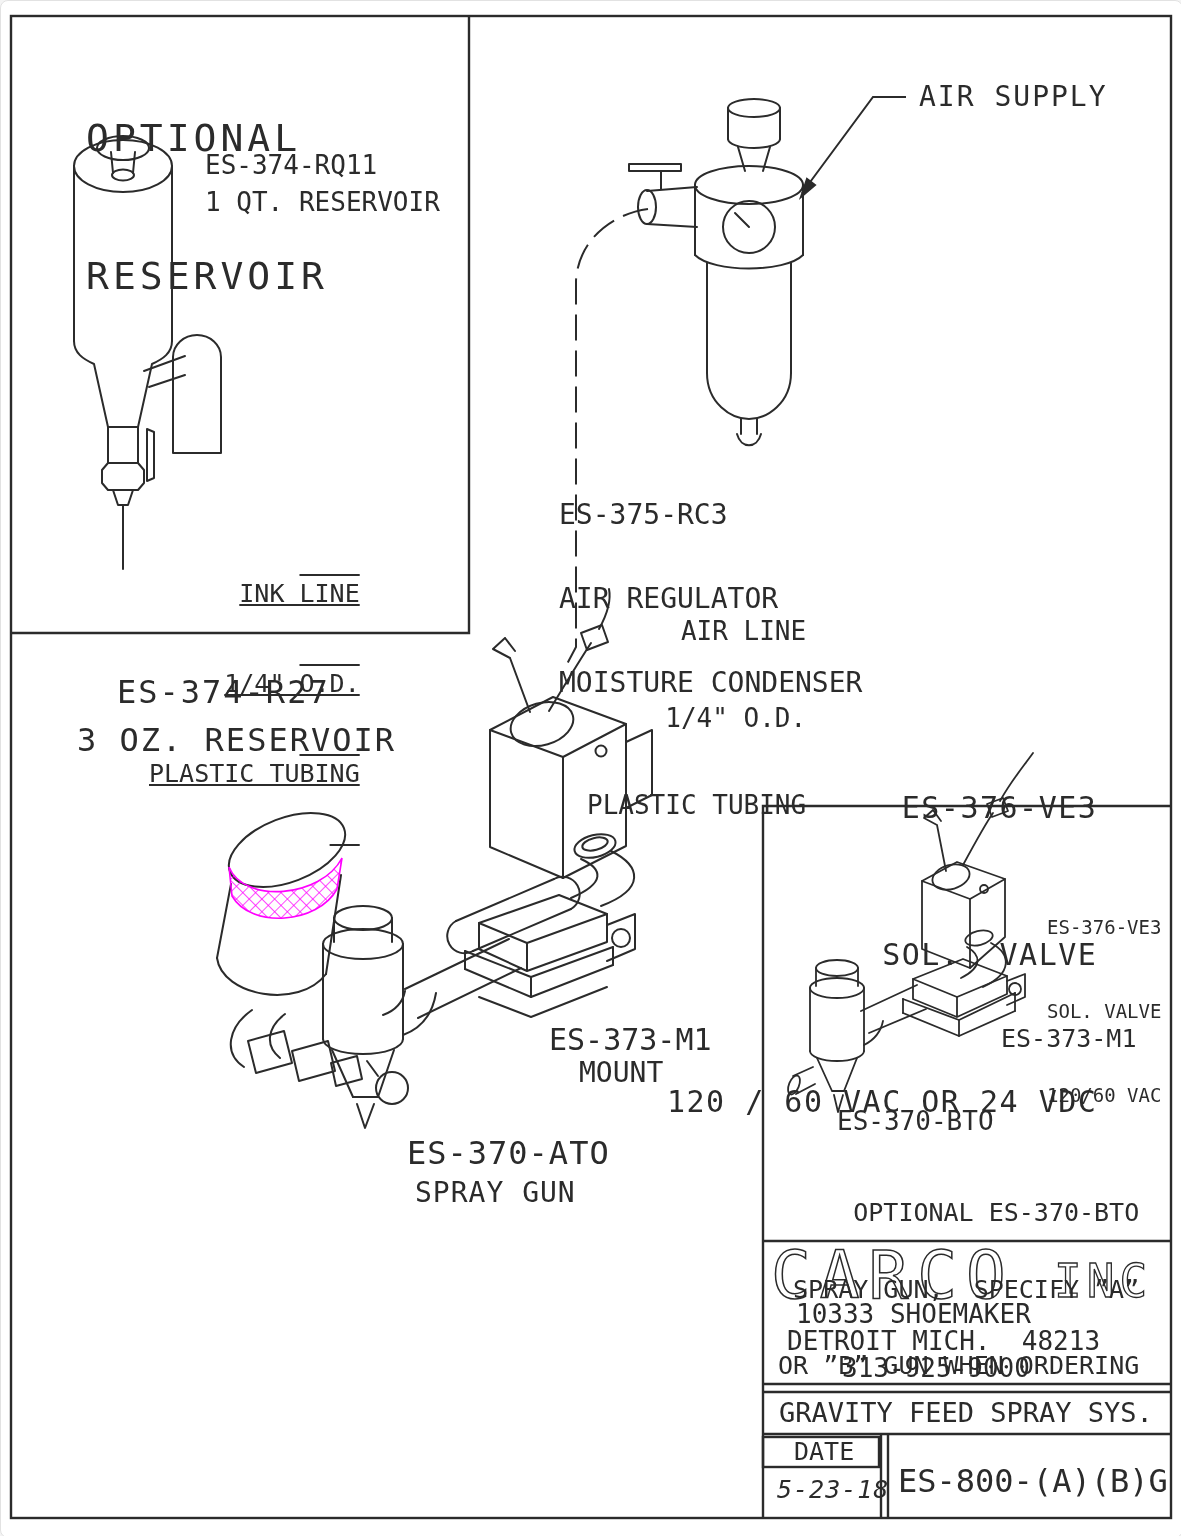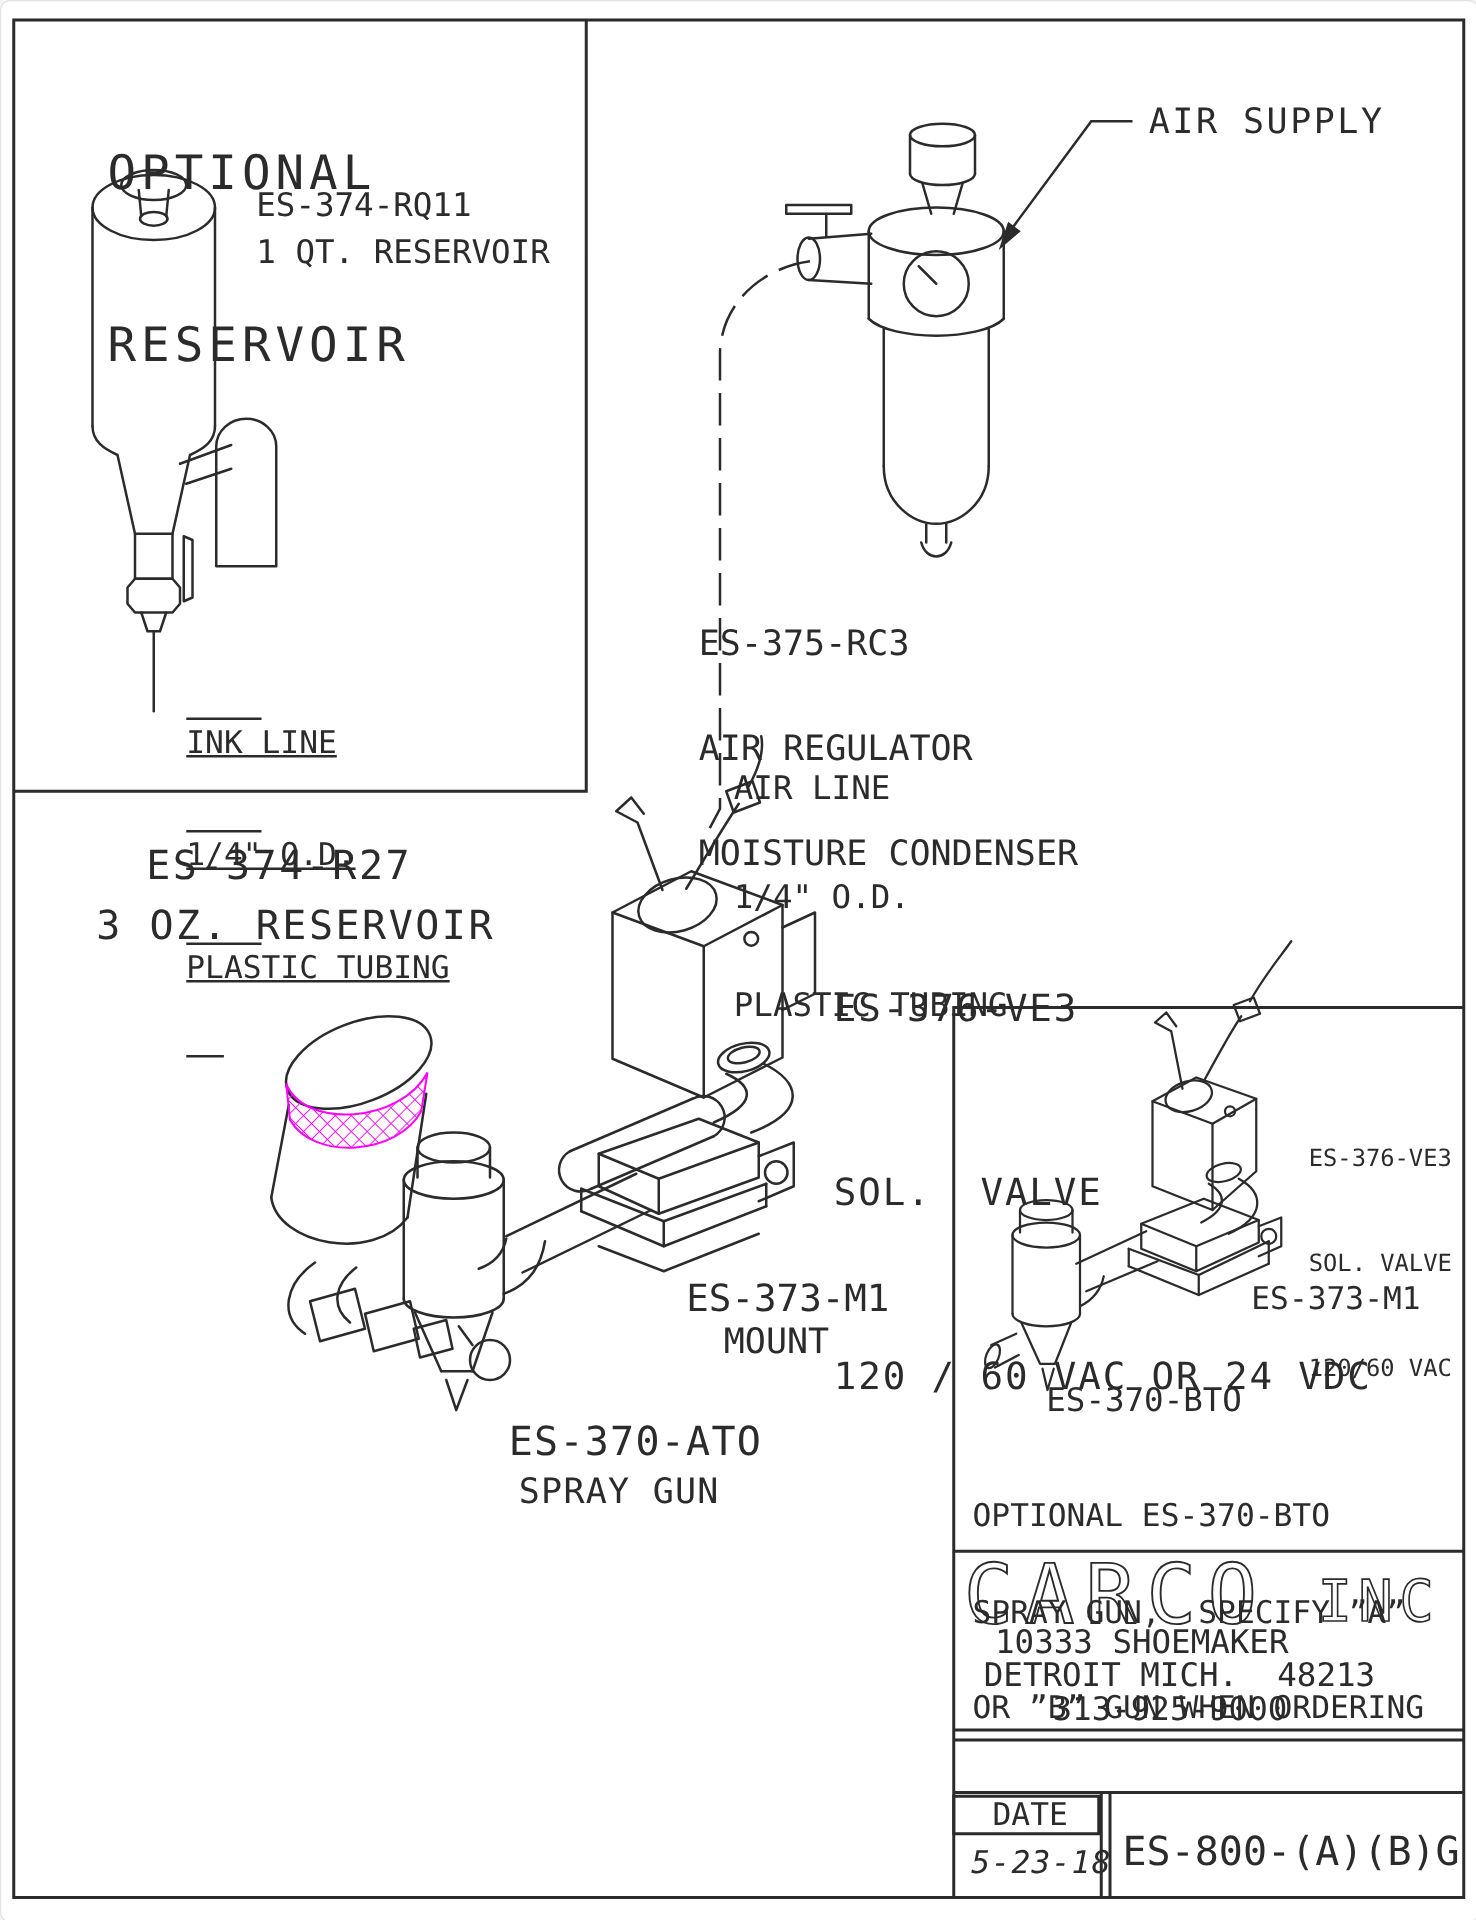--- a/index.html
+++ b/index.html
@@ -1,21 +1,21 @@
 <!DOCTYPE html>
 <html><head>
 <meta charset="utf-8">
 <style>
   html,body{margin:0;padding:0;background:#f4f4f4;}
   #page{position:relative;width:1181px;height:1536px;background:#ffffff;
         border:1px solid #e2e2e2;border-radius:8px;overflow:hidden;
         font-family:"DejaVu Sans Mono",monospace;color:#2b2b2b;}
   svg{position:absolute;left:0;top:0;}
   .lbl{position:absolute;white-space:pre;color:#2b2b2b;line-height:1.12;
-       font-family:"DejaVu Sans Mono",monospace;}
+       font-family:"DejaVu Sans Mono",monospace;text-align:right;}
   .ctr{text-align:left;}
   .it{font-style:italic;}
 </style>
 </head>
 <body>
 
 <div id="page">
 
   <svg width="1181" height="1536" viewBox="0 0 1181 1536">
     <defs>
@@ -221,17 +221,18 @@
   <div class="lbl" style="left:836px;top:1106px;font-size:26px;">ES-370-BTO</div>
   <div class="lbl" style="left:777px;top:1148px;font-size:25px;line-height:25.5px;">
     <div>OPTIONAL ES-370-BTO</div>
     <div>SPRAY GUN,  SPECIFY ”A”</div>
     <div>OR ”B” GUN WHEN ORDERING</div>
   </div>
 
   <div class="lbl" style="left:795px;top:1299px;font-size:26px;">10333 SHOEMAKER</div>
   <div class="lbl" style="left:786px;top:1326px;font-size:26px;">DETROIT MICH.  48213</div>
   <div class="lbl" style="left:841px;top:1353px;font-size:26px;">313-925-9000</div>
+  <div class="lbl" style="left:778px;top:1397px;font-size:27px;">GRAVITY FEED SPRAY SYS.</div>
   <div class="lbl" style="left:793px;top:1437px;font-size:25px;">DATE</div>
   <div class="lbl it" style="left:776px;top:1475px;font-size:25px;letter-spacing:1px;">5-23-18</div>
   <div class="lbl" style="left:897px;top:1463px;font-size:32px;">ES-800-(A)(B)G</div>
 
 </div>
 
 </body></html>

